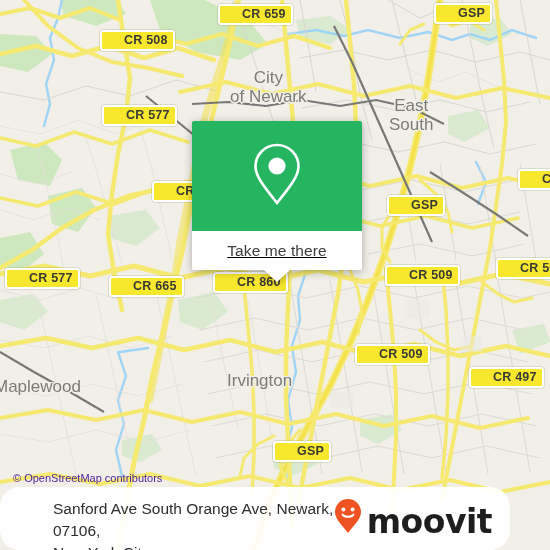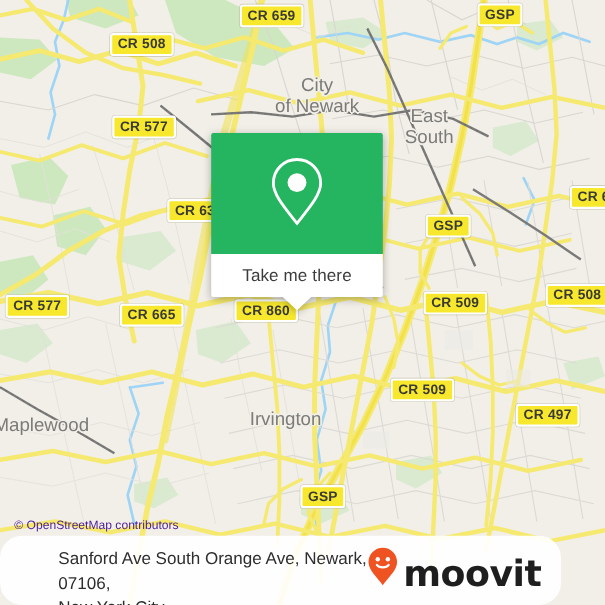--- a/index.html
+++ b/index.html
@@ -18,21 +18,21 @@
   
   .shield{
     position:absolute;
     background:#f7e82e;
     border:2px solid #ffffff;
     border-radius:3px;
     color:#3a3a34;
     font-weight:bold;
     font-size:12.5px;
     line-height:14px;
-    padding:1px 5px 2px 5px;
+    padding:1px 5px 2px 22px;
     white-space:nowrap;
     box-shadow:0 0 0 0.5px rgba(120,115,60,.35);
     letter-spacing:.2px;
   }
 
   
   .place{
     position:absolute;
     color:#7b7b77;
     font-size:17px;
@@ -44,22 +44,23 @@
       0 1.5px 0 #f2efe9, 0 -1.5px 0 #f2efe9,
       1px 1px 0 #f2efe9, -1px -1px 0 #f2efe9,
       1px -1px 0 #f2efe9, -1px 1px 0 #f2efe9;
     pointer-events:none;
   }
 
   
   #card{
     position:absolute;
     left:192px;top:121px;
-    width:156px;
+    width:170px;
     filter:drop-shadow(0 2px 4px rgba(0,0,0,.30));
+    text-decoration:underline;
   }
   #card-top{
     background:#25b460;
     height:110px;
     border-radius:2px 2px 0 0;
     display:flex;align-items:center;justify-content:center;
   }
   #card-bottom{
     background:#ffffff;
     height:39px;
@@ -296,25 +297,25 @@
     <div class="shield" style="left:387px;top:195px;">GSP</div>
     <div class="shield" style="left:5px;top:268px;">CR 577</div>
     <div class="shield" style="left:109px;top:276px;">CR 665</div>
     <div class="shield" style="left:213px;top:272px;">CR 860</div>
     <div class="shield" style="left:385px;top:265px;">CR 509</div>
     <div class="shield" style="left:496px;top:258px;">CR 508</div>
     <div class="shield" style="left:355px;top:344px;">CR 509</div>
     <div class="shield" style="left:469px;top:367px;">CR 497</div>
     <div class="shield" style="left:273px;top:441px;">GSP</div>
 
-    <div class="place" style="left:230px;top:68px;margin-left:20px;">
+    <div class="place" style="left:230px;top:68px;">
       <div>City</div>
       <div>of Newark</div>
     </div>
-    <div class="place" style="left:368px;top:96px;">
+    <div class="place" style="left:389px;top:96px;">
       <div>East</div>
       <div>South</div>
     </div>
     <div class="place" style="left:227px;top:371px;text-align:right;">
       <div>Irvington</div>
     </div>
     <div class="place" style="left:-6px;top:377px;">
       <div>Maplewood</div>
     </div>
   </div>

